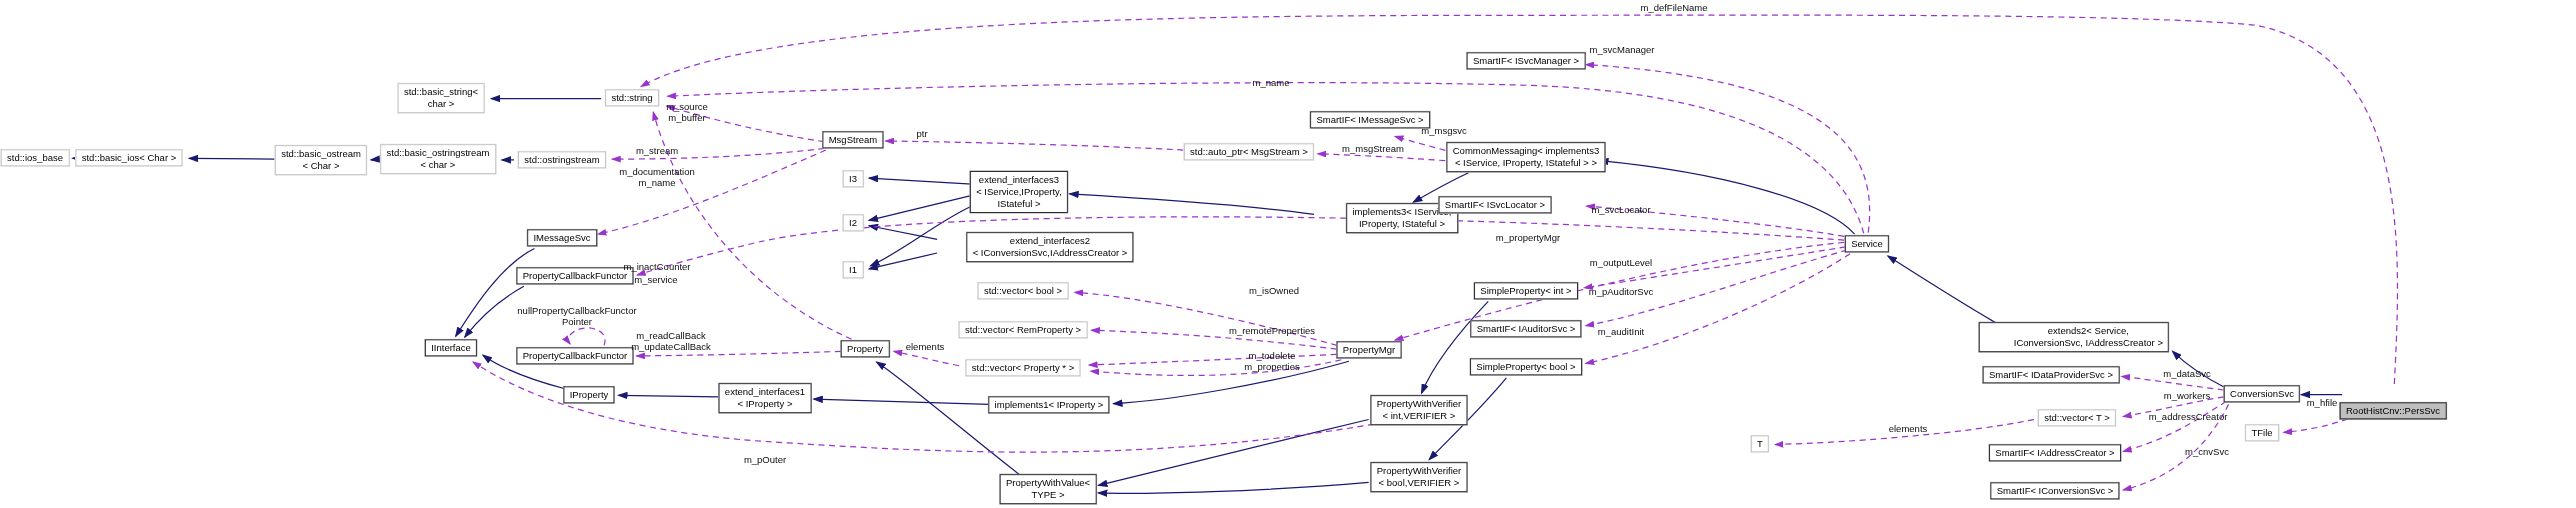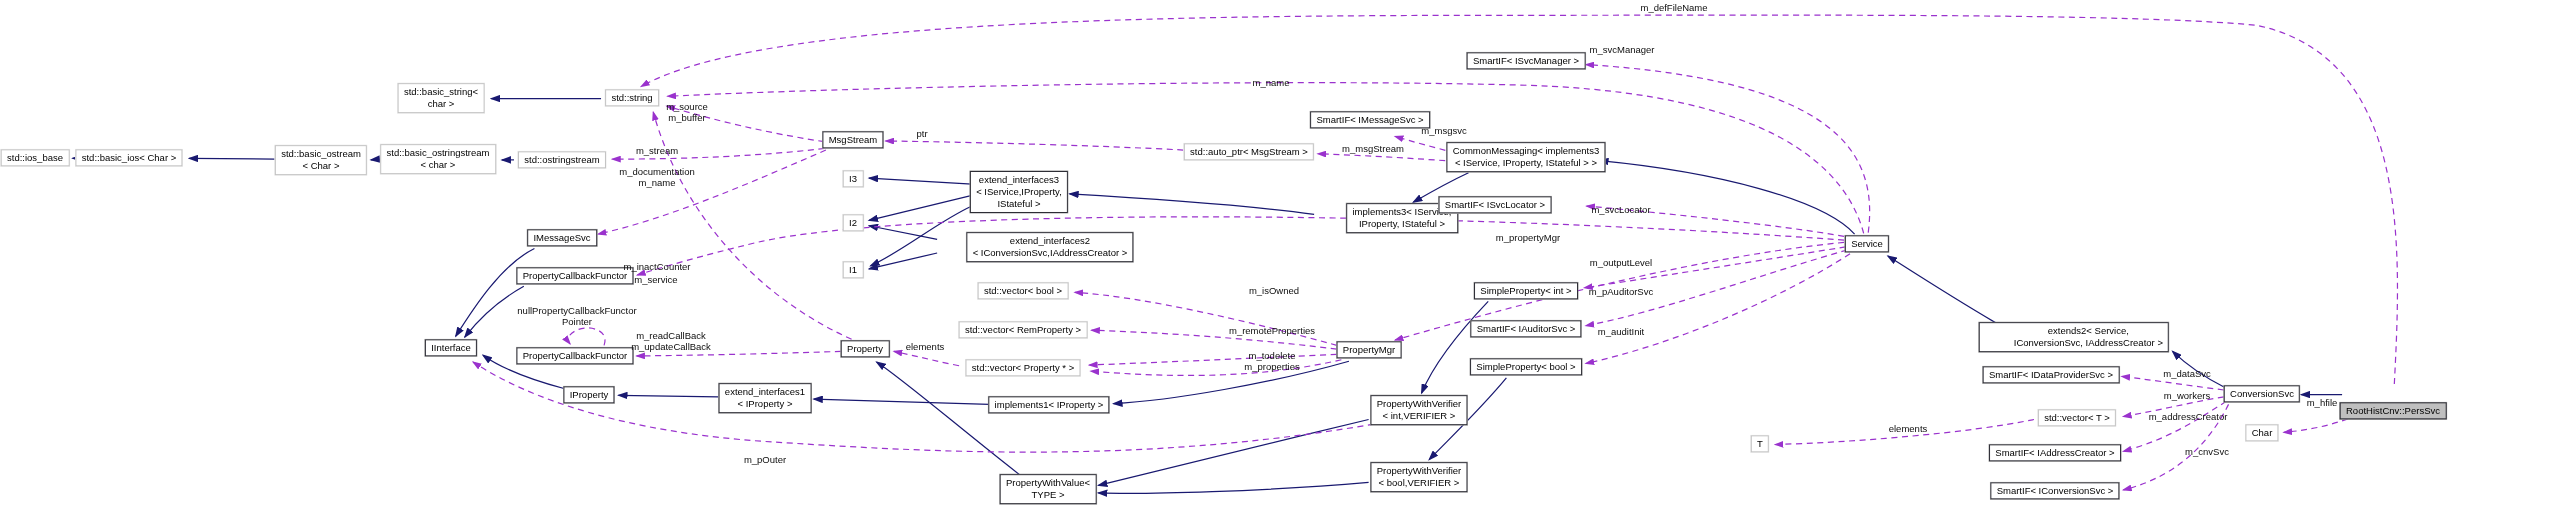--- a/index.html
+++ b/index.html
@@ -146,21 +146,21 @@
       <div class="node ext" style="left: 1023px; top: 330px;">std::vector&lt; RemProperty &gt;</div>
       <div class="node ext" style="left: 1023px; top: 368px;">std::vector&lt; Property * &gt;</div>
       <div class="node " style="left: 2074px; top: 337px; padding-left: 34px;">extends2&lt; Service,
 IConversionSvc, IAddressCreator &gt;</div>
       <div class="node " style="left: 2051px; top: 375px;">SmartIF&lt; IDataProviderSvc &gt;</div>
       <div class="node ext" style="left: 2077px; top: 418px;">std::vector&lt; T &gt;</div>
       <div class="node " style="left: 2055px; top: 453px;">SmartIF&lt; IAddressCreator &gt;</div>
       <div class="node " style="left: 2055px; top: 491px;">SmartIF&lt; IConversionSvc &gt;</div>
       <div class="node " style="left: 2262px; top: 394px;">ConversionSvc</div>
       <div class="node highlight" style="left: 2393px; top: 394px; margin-top: 17px;">RootHistCnv::PersSvc</div>
-      <div class="node ext" style="left: 2262px; top: 433px;">Char</div>
+      <div class="node ext" style="left: 2262px; top: 433px;">TFile</div>
     </div>
   <div id="labels">
       <span class="elabel" style="left: 1674px; top: 8.3px;">m_defFileName</span>
       <span class="elabel" style="left: 1271px; top: 83px;">m_name</span>
       <span class="elabel" style="left: 1622px; top: 50px;">m_svcManager</span>
       <span class="elabel" style="left: 687px; top: 112px;">m_source
 m_buffer</span>
       <span class="elabel" style="left: 657px; top: 151px;">m_stream</span>
       <span class="elabel" style="left: 657px; top: 177px;">m_documentation
 m_name</span>

